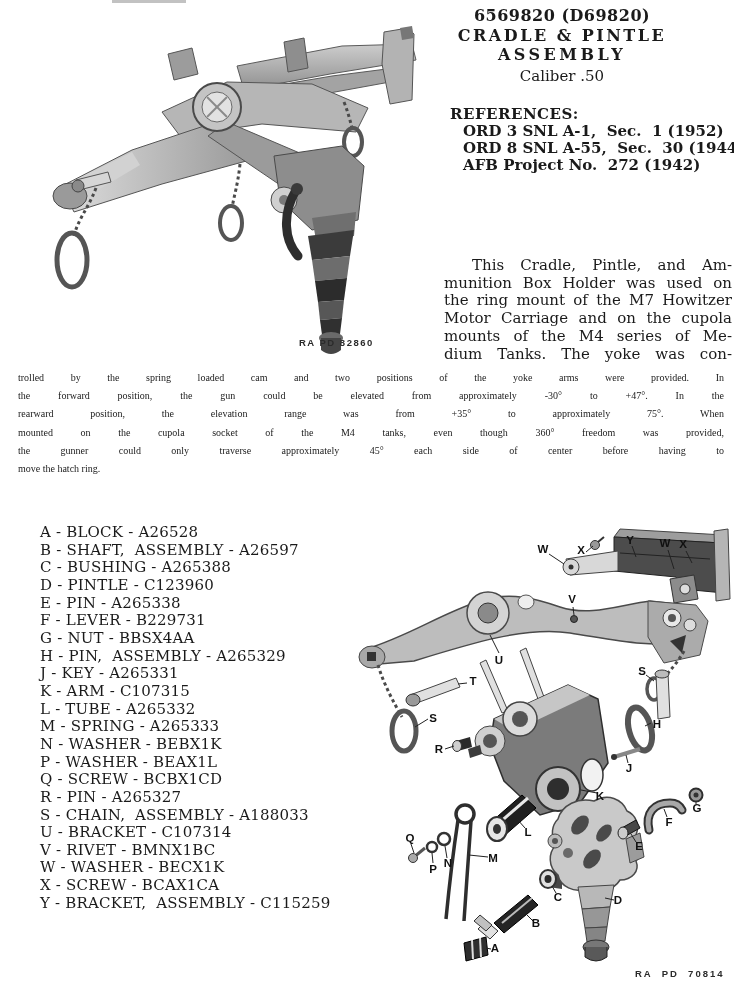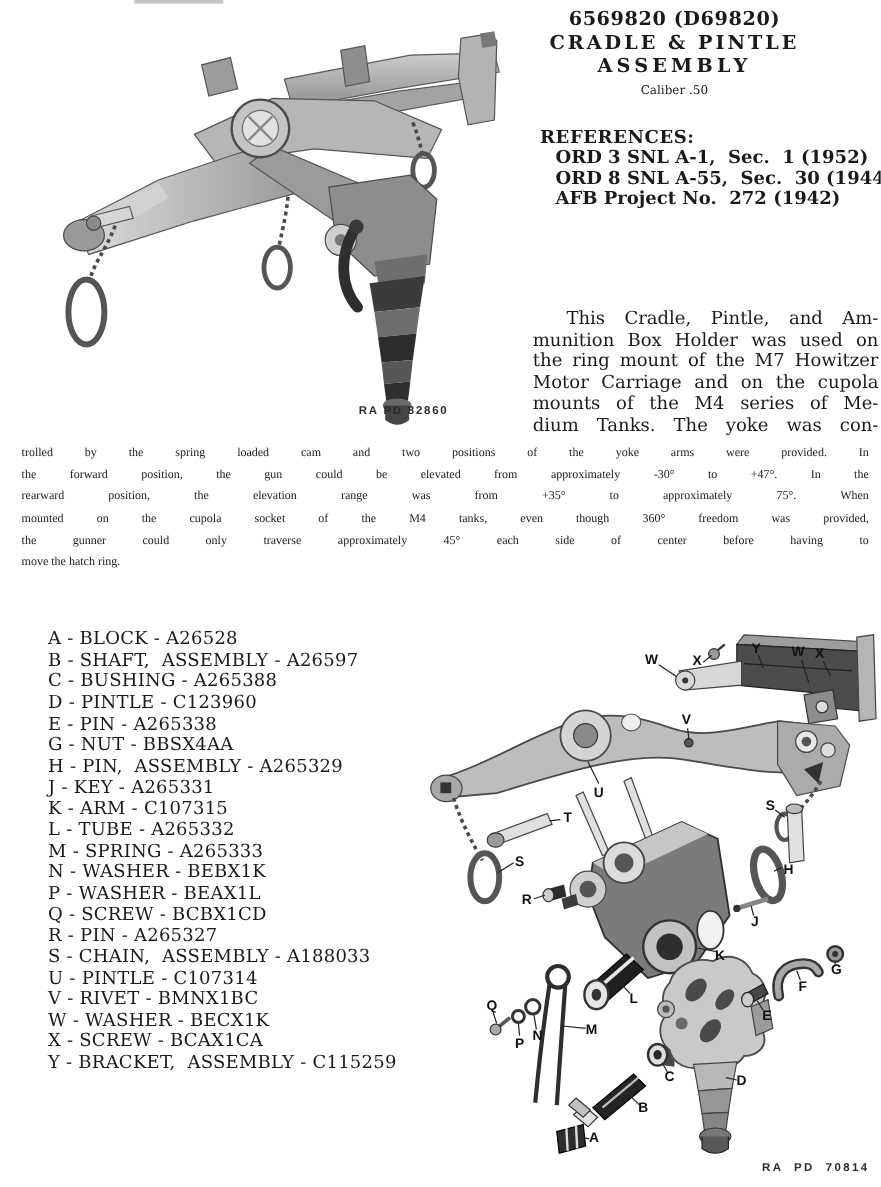--- a/index.html
+++ b/index.html
@@ -5,21 +5,21 @@
   html,body{margin:0;padding:0;background:#ffffff;}
   .page{position:relative;width:734px;height:989px;background:#ffffff;overflow:hidden;
         font-family:"DejaVu Serif", serif;color:#1a1a1a;}
   .artifact{position:absolute;left:112px;top:0;width:74px;height:3px;background:#9a9a9a;opacity:.6;}
 
   
   .header{position:absolute;left:416px;top:6px;width:292px;text-align:center;}
   .part-no{font-size:16px;font-weight:bold;letter-spacing:.5px;line-height:20px;}
   .title-ln{font-size:16px;font-weight:bold;letter-spacing:2.5px;line-height:19px;}
   .title-ln2{font-size:16px;font-weight:bold;letter-spacing:3.5px;line-height:19px;}
-  .subtitle{font-size:10px;line-height:20px;margin-top:2px;}
+  .subtitle{font-size:15px;line-height:20px;margin-top:2px;}
 
   
   .refs{position:absolute;left:450px;top:106px;font-size:15px;line-height:17px;font-weight:bold;}
   .refs-h{letter-spacing:.5px;white-space:pre;}
   .ref-item{padding-left:13px;white-space:pre;}
 
   
   .col-para{position:absolute;left:444px;top:257px;width:288px;font-size:15px;line-height:17.7px;}
   .full-para{position:absolute;left:18px;top:369px;width:706px;font-size:10px;line-height:18.2px;font-family:Liberation Serif, serif;}
   .jl{text-align:justify;text-align-last:justify;}
@@ -143,32 +143,33 @@
     <div class="jl">the gunner could only traverse approximately 45° each side of center before having to</div>
     <div class="nl">move the hatch ring.</div>
   </div>
 
   <div class="plist">
     <div class="pl">A - BLOCK - A26528</div>
     <div class="pl">B - SHAFT,  ASSEMBLY - A26597</div>
     <div class="pl">C - BUSHING - A265388</div>
     <div class="pl">D - PINTLE - C123960</div>
     <div class="pl">E - PIN - A265338</div>
+    <div class="pl">F - LEVER - B229731</div>
     <div class="pl">G - NUT - BBSX4AA</div>
     <div class="pl">H - PIN,  ASSEMBLY - A265329</div>
     <div class="pl">J - KEY - A265331</div>
     <div class="pl">K - ARM - C107315</div>
     <div class="pl">L - TUBE - A265332</div>
     <div class="pl">M - SPRING - A265333</div>
     <div class="pl">N - WASHER - BEBX1K</div>
     <div class="pl">P - WASHER - BEAX1L</div>
     <div class="pl">Q - SCREW - BCBX1CD</div>
     <div class="pl">R - PIN - A265327</div>
     <div class="pl">S - CHAIN,  ASSEMBLY - A188033</div>
-    <div class="pl">U - PINTLE - C107314</div>
+    <div class="pl">U - BRACKET - C107314</div>
     <div class="pl">V - RIVET - BMNX1BC</div>
     <div class="pl">W - WASHER - BECX1K</div>
     <div class="pl">X - SCREW - BCAX1CA</div>
     <div class="pl">Y - BRACKET,  ASSEMBLY - C115259</div>
   </div>
 
   <div class="diagram">
     <svg viewBox="0 0 380 446" width="380" height="446">
 
       <g>

